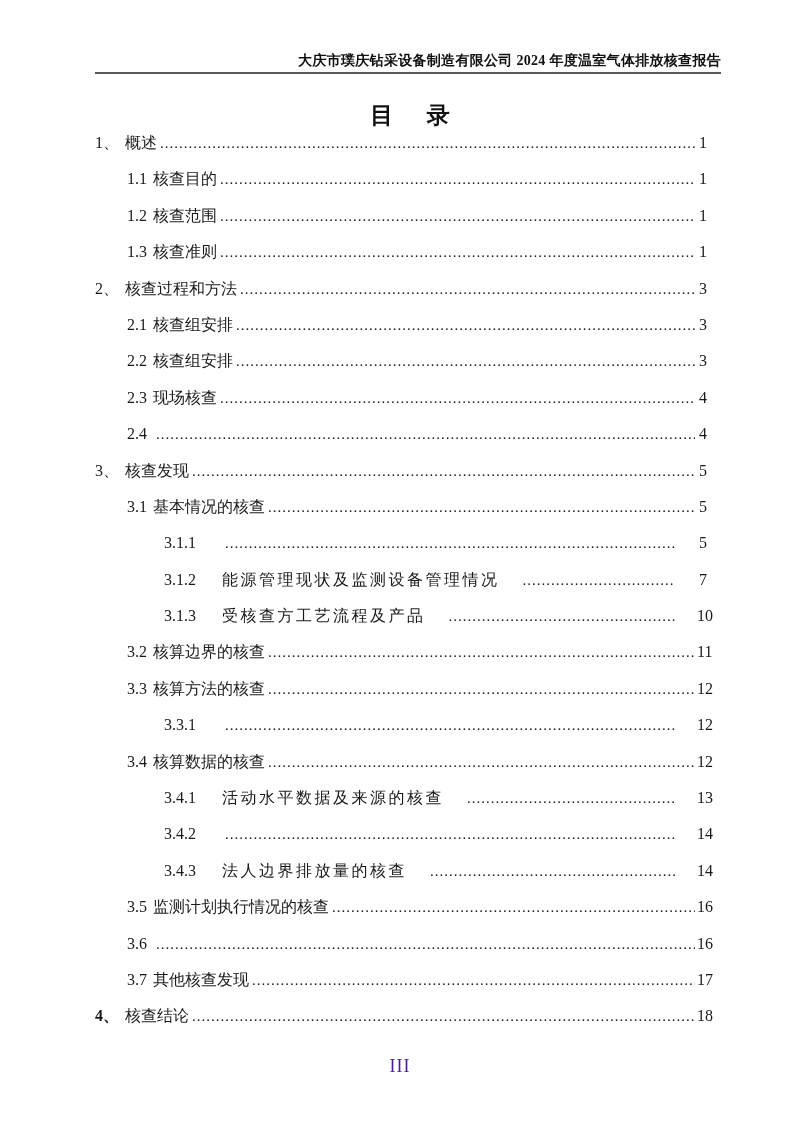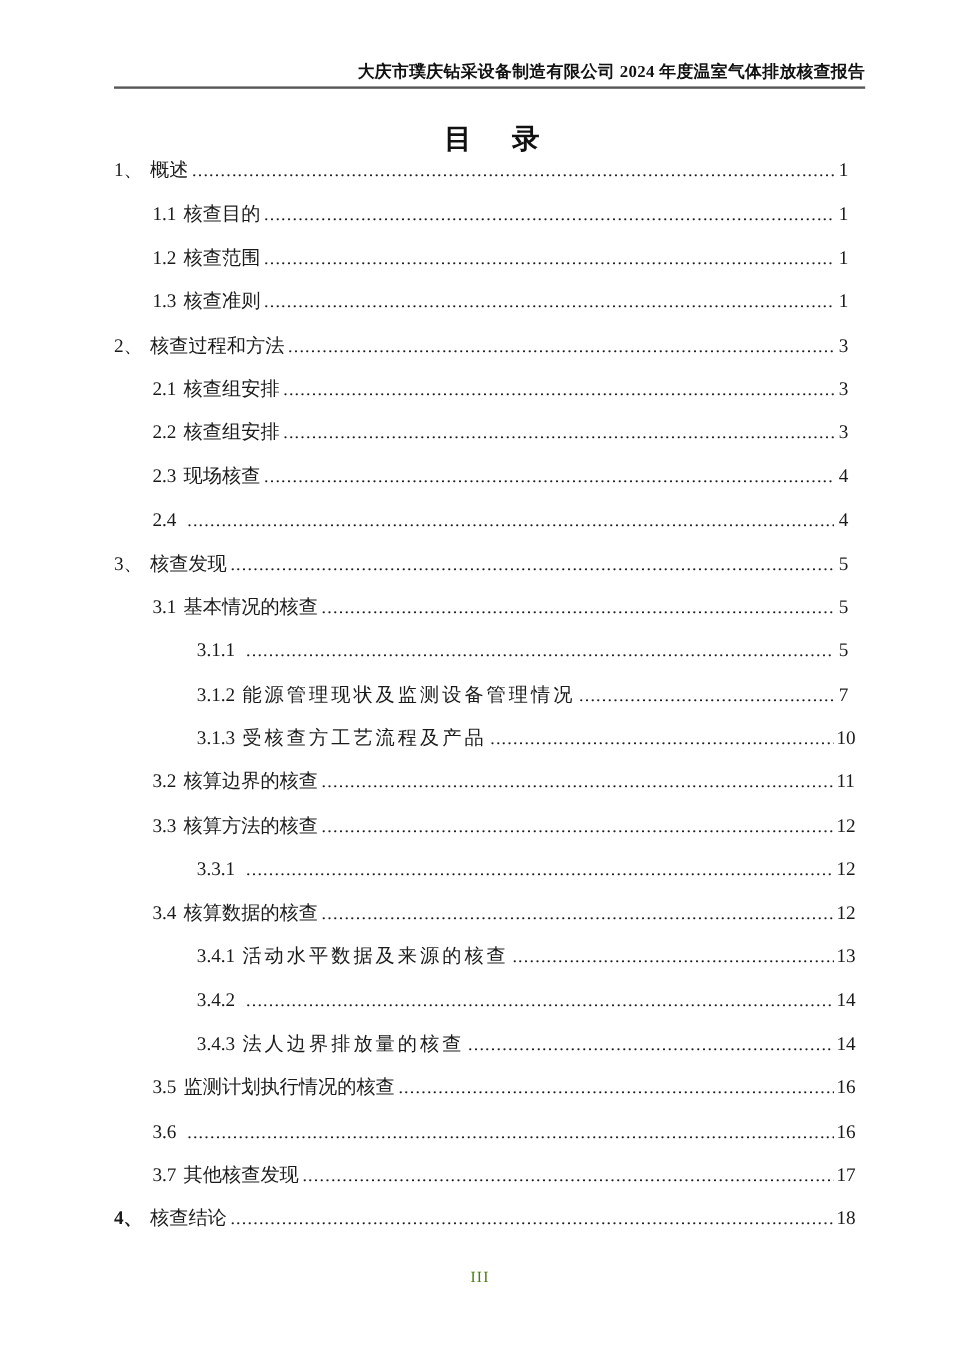--- a/index.html
+++ b/index.html
@@ -55,21 +55,21 @@
   .toc-row {
     display: flex;
     align-items: baseline;
     height: 36.4px;
     padding-top: 13px;
     box-sizing: border-box;
     font-size: 16px;
     line-height: 1.2;
   }
   .toc-row.lv2 { padding-left: 32px; }
-  .toc-row.lv3 { padding-left: 69px; }
+  .toc-row.lv3 { padding-left: 69px; gap: 20px; }
   .num { white-space: nowrap; margin-right: 6px; }
   .boldnum .num { font-weight: bold; }
   .label { white-space: nowrap; }
   .spread .label { letter-spacing: 2.5px; }
   .dots {
     flex: 1 1 auto;
     overflow: hidden;
     white-space: nowrap;
     font-size: 15px;
     letter-spacing: 1px;
@@ -80,22 +80,22 @@
     white-space: nowrap;
     text-align: right;
     min-width: 10px;
   }
   .footer {
     position: absolute;
     top: 1056px;
     left: 0;
     width: 800px;
     text-align: center;
-    font-size: 13px;
-    color: #4d7c0f;
+    font-size: 18px;
+    color: #4c1d95;
     letter-spacing: 1px;
   }
 </style>
 </head>
 <body>
 
 <div class="page">
 
   <div class="header">
     <div class="header-text">大庆市璞庆钻采设备制造有限公司 2024 年度温室气体排放核查报告</div>

